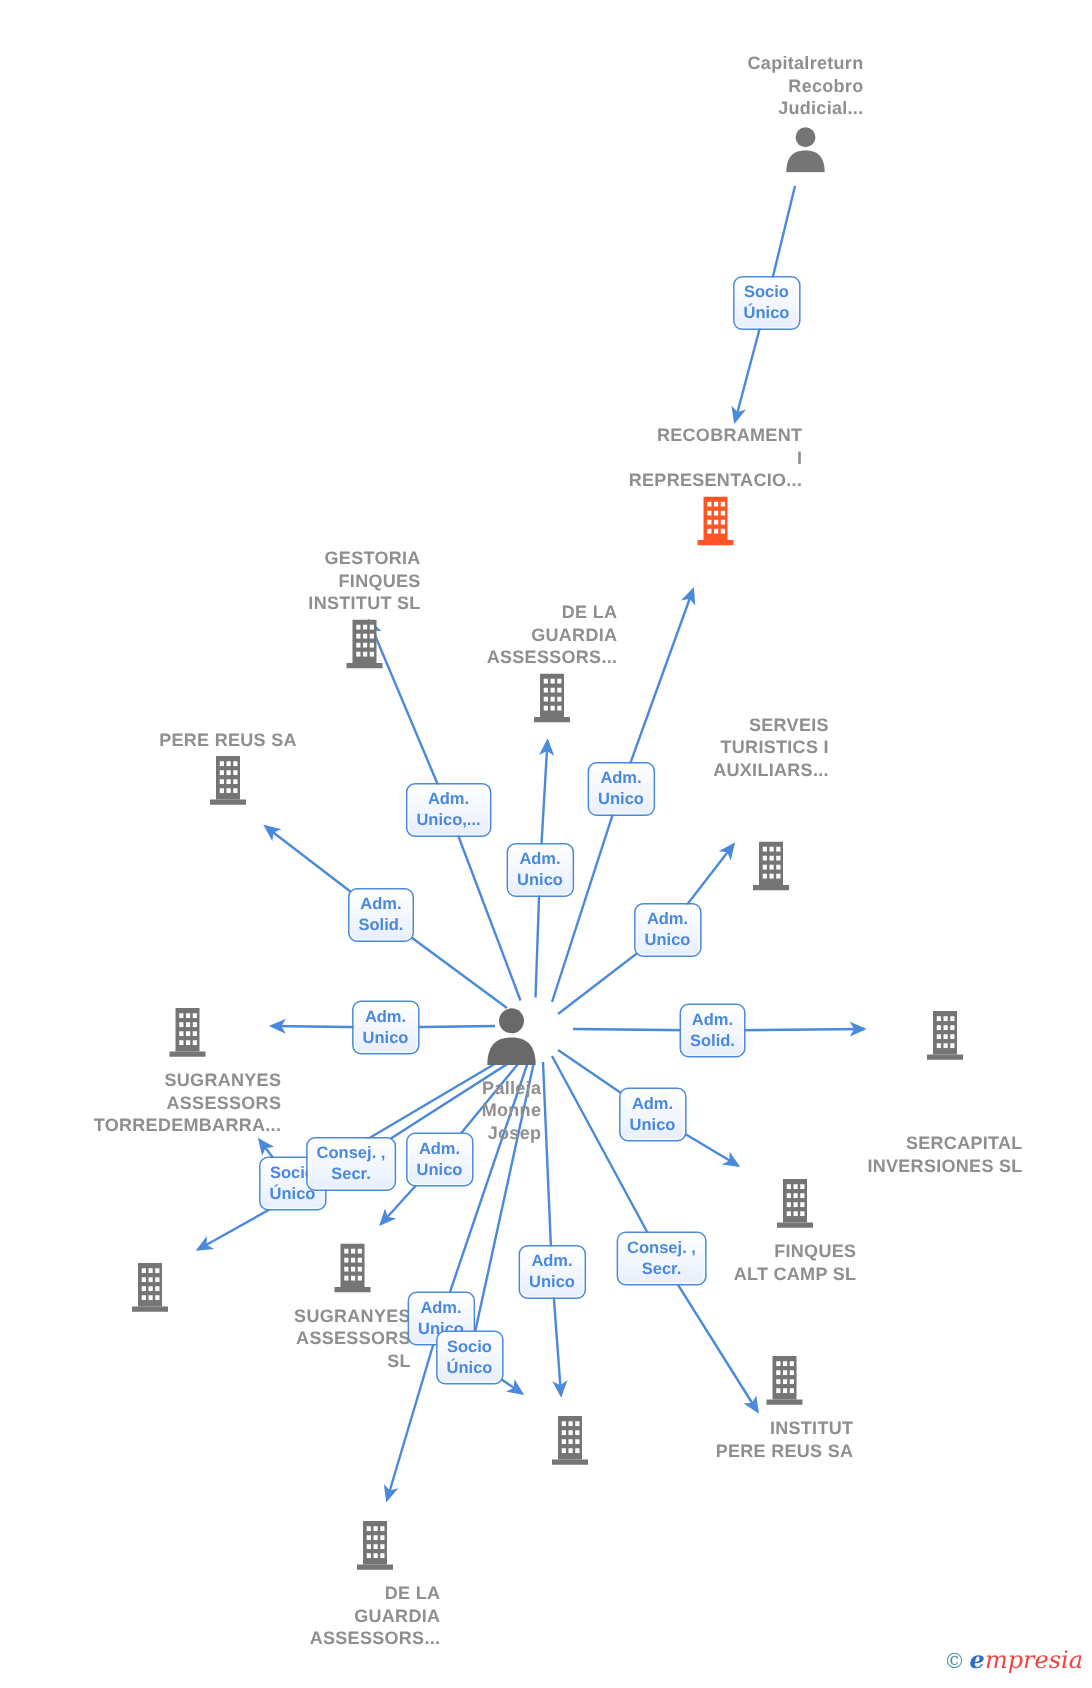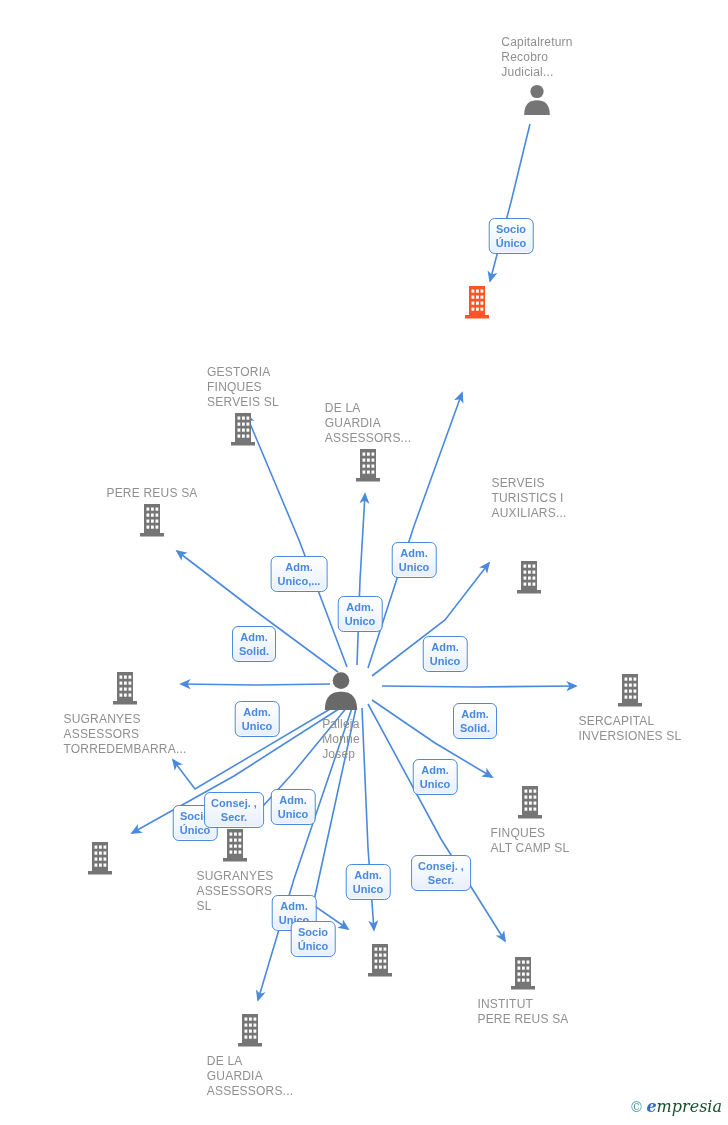--- a/index.html
+++ b/index.html
@@ -3,39 +3,38 @@
 <meta charset="utf-8">
 <style>
   html,body{margin:0;padding:0;background:#ffffff;}
   #canvas{
     position:relative;width:728px;height:1125px;background:#ffffff;overflow:hidden;
     font-family:"Liberation Sans", sans-serif;
   }
   #edges-svg{position:absolute;left:0;top:0;width:728px;height:1125px;}
   .node{position:absolute;display:flex;flex-direction:column;align-items:center;width:160px;
         transform:translateX(-50%);pointer-events:auto;}
-  .node-label{font-size:12px;line-height:15px;color:#8f8f8f;text-align:left;letter-spacing:.2px;}
+  .node-label{font-size:12px;line-height:15px;color:#8f8f8f;text-align:right;letter-spacing:.2px;font-weight:bold;}
   .node-icon{display:block;margin:3px 0;}
   .edge-label{
     position:absolute;transform:translate(-50%,-50%);
     border:1.5px solid #4a89dc;border-radius:6px;
     background:linear-gradient(#ffffff,#e7effc);
     color:#4a89dc;font-size:11px;line-height:14px;font-weight:bold;
     padding:3px 6px;text-align:center;white-space:nowrap;
     box-shadow:0 0 0 1px rgba(255,255,255,.6) inset;
-    margin-top:34px;
   }
   .edge-label span{display:block;}
   #watermark{
     position:absolute;right:6px;top:1097px;font-size:16px;
     font-family:"DejaVu Serif", serif;font-style:italic;white-space:nowrap;
   }
   #watermark .wm-c{color:#4b97a8;font-style:normal;font-size:14px;margin-right:3px;}
   #watermark .wm-e{color:#2f6fc1;font-weight:bold;}
-  #watermark .wm-rest{color:#14532d;}
+  #watermark .wm-rest{color:#ef4444;}
 </style>
 </head>
 <body>
 
 <div id="canvas">
   <svg id="edges-svg" xmlns="http://www.w3.org/2000/svg">
       <defs>
         <marker id="arrow" viewBox="0 0 10 10" refX="8" refY="5" markerWidth="7.5" markerHeight="7.5" orient="auto">
           <path d="M0,0.8 L9.5,5 L0,9.2 L2.5,5 Z" fill="#4a89dc"></path>
         </marker>
@@ -63,20 +62,25 @@
           <div>Capitalreturn</div>
           <div>Recobro</div>
           <div>Judicial...</div>
         </div>
         <span class="node-icon"><svg width="30" height="32" viewBox="0 0 34 36">
             <circle cx="17" cy="9.5" r="7.5" fill="#757575"></circle>
             <path d="M2.5,36 C2.5,23 9,19.5 17,19.5 C25,19.5 31.5,23 31.5,36 Z" fill="#757575"></path>
           </svg></span>
       </div>
       <div class="node" style="top: 282.5px; left: 477px;">
+        <div class="node-label">
+          <div>RECOBRAMENT</div>
+          <div>I</div>
+          <div>REPRESENTACIO...</div>
+        </div>
         <span class="node-icon"><svg width="30" height="33" viewBox="0 0 30 33">
             <rect x="7" y="0" width="16" height="29" fill="#ff5426"></rect>
             <rect x="3" y="29" width="24" height="3.5" fill="#ff5426"></rect>
             <rect x="9.5" y="3.5" width="2.8" height="3.2" fill="#ffffff"></rect>
             <rect x="14" y="3.5" width="2.8" height="3.2" fill="#ffffff"></rect>
             <rect x="18.5" y="3.5" width="2.8" height="3.2" fill="#ffffff"></rect>
             <rect x="9.5" y="9.5" width="2.8" height="3.2" fill="#ffffff"></rect>
             <rect x="14" y="9.5" width="2.8" height="3.2" fill="#ffffff"></rect>
             <rect x="18.5" y="9.5" width="2.8" height="3.2" fill="#ffffff"></rect>
             <rect x="9.5" y="15.5" width="2.8" height="3.2" fill="#ffffff"></rect>
@@ -84,21 +88,21 @@
             <rect x="18.5" y="15.5" width="2.8" height="3.2" fill="#ffffff"></rect>
             <rect x="9.5" y="21.5" width="2.8" height="3.2" fill="#ffffff"></rect>
             <rect x="14" y="21.5" width="2.8" height="3.2" fill="#ffffff"></rect>
             <rect x="18.5" y="21.5" width="2.8" height="3.2" fill="#ffffff"></rect>
           </svg></span>
       </div>
       <div class="node" style="top: 320.5px; left: 243px; margin-top: 44px;">
         <div class="node-label">
           <div>GESTORIA</div>
           <div>FINQUES</div>
-          <div>SERVEIS  SL</div>
+          <div>INSTITUT  SL</div>
         </div>
         <span class="node-icon"><svg width="30" height="33" viewBox="0 0 30 33">
             <rect x="7" y="0" width="16" height="29" fill="#757575"></rect>
             <rect x="3" y="29" width="24" height="3.5" fill="#757575"></rect>
             <rect x="9.5" y="3.5" width="2.8" height="3.2" fill="#ffffff"></rect>
             <rect x="14" y="3.5" width="2.8" height="3.2" fill="#ffffff"></rect>
             <rect x="18.5" y="3.5" width="2.8" height="3.2" fill="#ffffff"></rect>
             <rect x="9.5" y="9.5" width="2.8" height="3.2" fill="#ffffff"></rect>
             <rect x="14" y="9.5" width="2.8" height="3.2" fill="#ffffff"></rect>
             <rect x="18.5" y="9.5" width="2.8" height="3.2" fill="#ffffff"></rect>
@@ -147,21 +151,21 @@
             <rect x="14" y="9.5" width="2.8" height="3.2" fill="#ffffff"></rect>
             <rect x="18.5" y="9.5" width="2.8" height="3.2" fill="#ffffff"></rect>
             <rect x="9.5" y="15.5" width="2.8" height="3.2" fill="#ffffff"></rect>
             <rect x="14" y="15.5" width="2.8" height="3.2" fill="#ffffff"></rect>
             <rect x="18.5" y="15.5" width="2.8" height="3.2" fill="#ffffff"></rect>
             <rect x="9.5" y="21.5" width="2.8" height="3.2" fill="#ffffff"></rect>
             <rect x="14" y="21.5" width="2.8" height="3.2" fill="#ffffff"></rect>
             <rect x="18.5" y="21.5" width="2.8" height="3.2" fill="#ffffff"></rect>
           </svg></span>
       </div>
-      <div class="node" style="top: 475.5px; left: 529px; gap: 37px;">
+      <div class="node" style="top: 475.5px; left: 514px; gap: 37px;">
         <div class="node-label">
           <div>SERVEIS</div>
           <div>TURISTICS I</div>
           <div>AUXILIARS...</div>
         </div>
         <span class="node-icon"><svg width="30" height="33" viewBox="0 0 30 33">
             <rect x="7" y="0" width="16" height="29" fill="#757575"></rect>
             <rect x="3" y="29" width="24" height="3.5" fill="#757575"></rect>
             <rect x="9.5" y="3.5" width="2.8" height="3.2" fill="#ffffff"></rect>
             <rect x="14" y="3.5" width="2.8" height="3.2" fill="#ffffff"></rect>
@@ -204,21 +208,21 @@
         <span class="node-icon"><svg width="38" height="40" viewBox="0 0 34 36">
             <circle cx="17" cy="9.5" r="7.5" fill="#696969"></circle>
             <path d="M2.5,36 C2.5,23 9,19.5 17,19.5 C25,19.5 31.5,23 31.5,36 Z" fill="#696969"></path>
           </svg></span>
         <div class="node-label">
           <div>Palleja</div>
           <div>Monne</div>
           <div>Josep</div>
         </div>
       </div>
-      <div class="node" style="top: 670.5px; left: 630px;">
+      <div class="node" style="top: 670.5px; left: 630px; gap: 40px;">
         <span class="node-icon"><svg width="30" height="33" viewBox="0 0 30 33">
             <rect x="7" y="0" width="16" height="29" fill="#757575"></rect>
             <rect x="3" y="29" width="24" height="3.5" fill="#757575"></rect>
             <rect x="9.5" y="3.5" width="2.8" height="3.2" fill="#ffffff"></rect>
             <rect x="14" y="3.5" width="2.8" height="3.2" fill="#ffffff"></rect>
             <rect x="18.5" y="3.5" width="2.8" height="3.2" fill="#ffffff"></rect>
             <rect x="9.5" y="9.5" width="2.8" height="3.2" fill="#ffffff"></rect>
             <rect x="14" y="9.5" width="2.8" height="3.2" fill="#ffffff"></rect>
             <rect x="18.5" y="9.5" width="2.8" height="3.2" fill="#ffffff"></rect>
             <rect x="9.5" y="15.5" width="2.8" height="3.2" fill="#ffffff"></rect>
@@ -307,21 +311,21 @@
             <rect x="14" y="9.5" width="2.8" height="3.2" fill="#ffffff"></rect>
             <rect x="18.5" y="9.5" width="2.8" height="3.2" fill="#ffffff"></rect>
             <rect x="9.5" y="15.5" width="2.8" height="3.2" fill="#ffffff"></rect>
             <rect x="14" y="15.5" width="2.8" height="3.2" fill="#ffffff"></rect>
             <rect x="18.5" y="15.5" width="2.8" height="3.2" fill="#ffffff"></rect>
             <rect x="9.5" y="21.5" width="2.8" height="3.2" fill="#ffffff"></rect>
             <rect x="14" y="21.5" width="2.8" height="3.2" fill="#ffffff"></rect>
             <rect x="18.5" y="21.5" width="2.8" height="3.2" fill="#ffffff"></rect>
           </svg></span>
       </div>
-      <div class="node" style="top: 954px; left: 523px;">
+      <div class="node" style="top: 901px; left: 523px;">
         <span class="node-icon"><svg width="30" height="33" viewBox="0 0 30 33">
             <rect x="7" y="0" width="16" height="29" fill="#757575"></rect>
             <rect x="3" y="29" width="24" height="3.5" fill="#757575"></rect>
             <rect x="9.5" y="3.5" width="2.8" height="3.2" fill="#ffffff"></rect>
             <rect x="14" y="3.5" width="2.8" height="3.2" fill="#ffffff"></rect>
             <rect x="18.5" y="3.5" width="2.8" height="3.2" fill="#ffffff"></rect>
             <rect x="9.5" y="9.5" width="2.8" height="3.2" fill="#ffffff"></rect>
             <rect x="14" y="9.5" width="2.8" height="3.2" fill="#ffffff"></rect>
             <rect x="18.5" y="9.5" width="2.8" height="3.2" fill="#ffffff"></rect>
             <rect x="9.5" y="15.5" width="2.8" height="3.2" fill="#ffffff"></rect>

